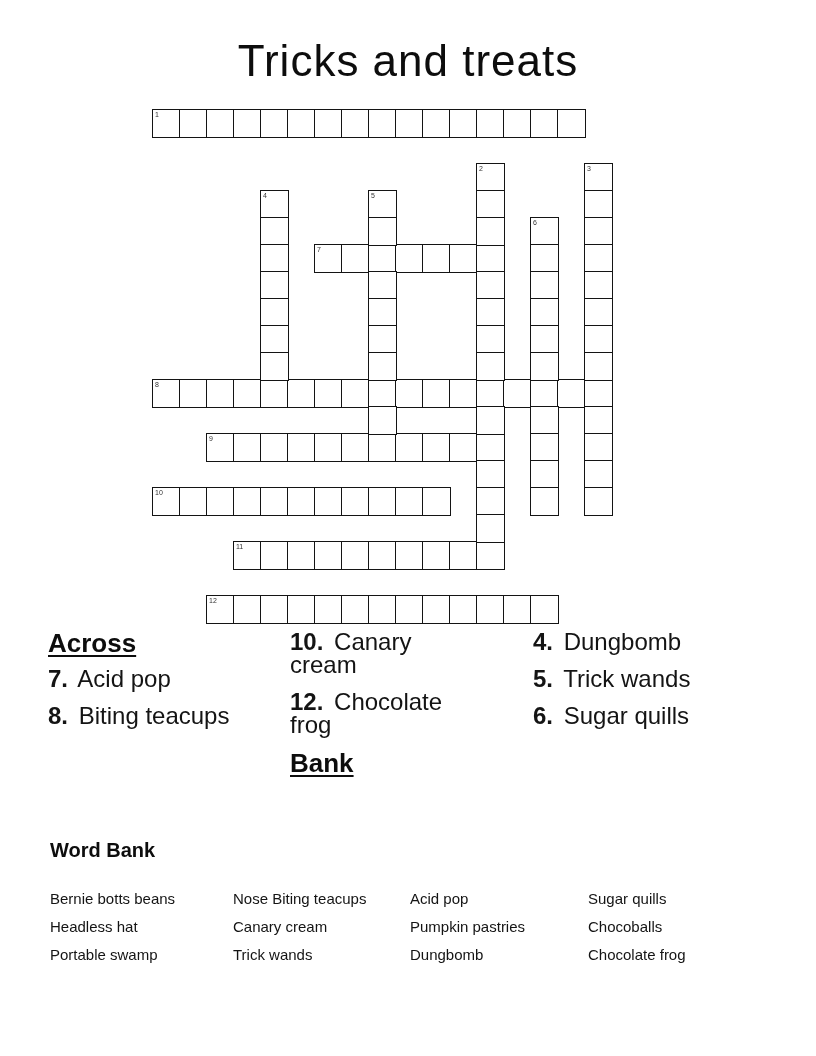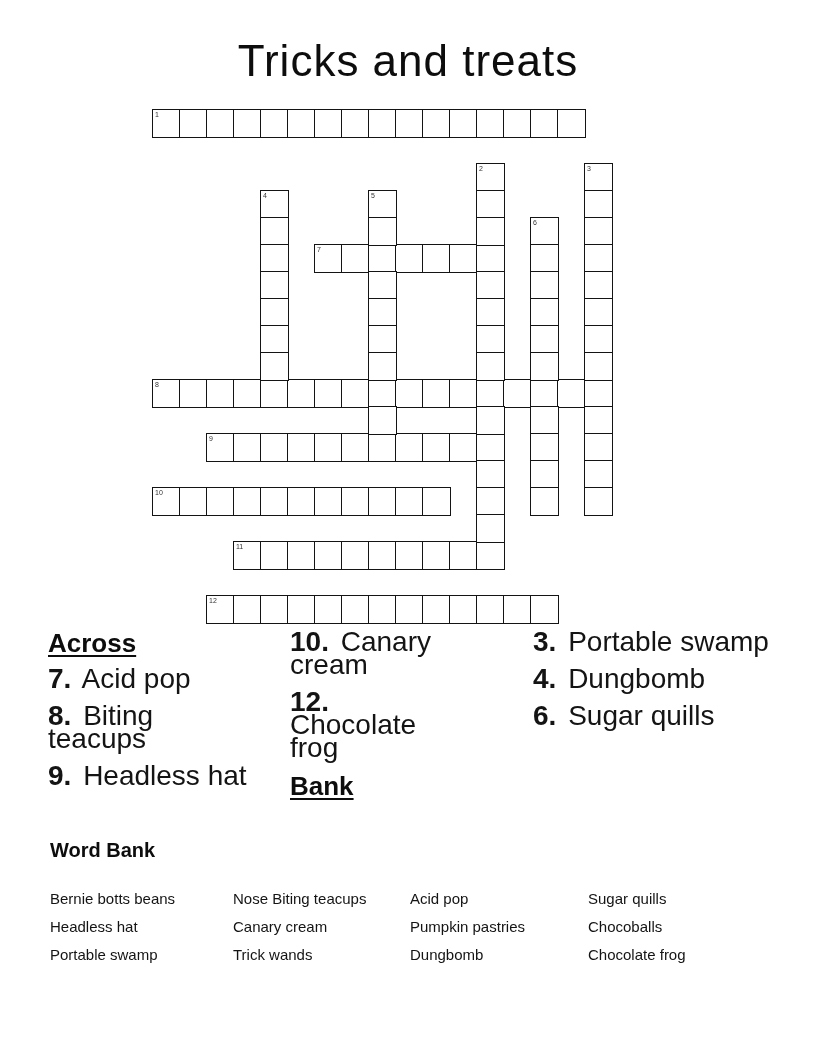--- a/index.html
+++ b/index.html
@@ -48,21 +48,21 @@
   .section-heading {
     font-size: 26px;
     font-weight: bold;
     line-height: 26px;
     margin-bottom: 11px;
     text-decoration: underline;
     text-underline-offset: 3px;
     color: #0d0d0d;
   }
   .clue {
-    font-size: 28px;
+    font-size: 24px;
     line-height: 23px;
     margin-bottom: 14px;
     color: #141414;
   }
   .clue b { font-weight: bold; margin-right: 4px; }
   .word-bank { position: absolute; left: 50px; top: 840px; width: 730px; }
   .wb-heading {
     font-size: 20px;
     font-weight: bold;
     line-height: 20px;
@@ -247,30 +247,29 @@
       <div class="cell" style="left: 530px; top: 433px;"></div>
       <div class="cell" style="left: 530px; top: 460px;"></div>
       <div class="cell" style="left: 530px; top: 487px;"></div>
     </div>
 
   <div class="clues">
     <div class="clue-col clue-col-1">
       <h2 class="section-heading">Across</h2>
         <div class="clue"><b>7.</b> <span>Acid pop</span></div>
         <div class="clue"><b>8.</b> <span>Biting teacups</span></div>
-        <div class="clue"><b>9.</b> <span>Headless hat</span></div>
       </div>
     <div class="clue-col clue-col-2">
         <div class="clue"><b>10.</b> <span>Canary cream</span></div>
         <div class="clue"><b>12.</b> <span>Chocolate frog</span></div>
         <h2 class="section-heading">Bank</h2>
       </div>
     <div class="clue-col clue-col-3">
-        <div class="clue"><b>3.</b> <span>Portable swamp</span></div>
         <div class="clue"><b>4.</b> <span>Dungbomb</span></div>
+        <div class="clue"><b>5.</b> <span>Trick wands</span></div>
         <div class="clue"><b>6.</b> <span>Sugar quills</span></div>
       </div>
   </div>
 
   <div class="word-bank">
     <h3 class="wb-heading">Word Bank</h3>
     <div class="wb-cols">
         <div class="wb-col wb-col-1">
           <div class="wb-item">Bernie botts beans</div>
           <div class="wb-item">Headless hat</div>

